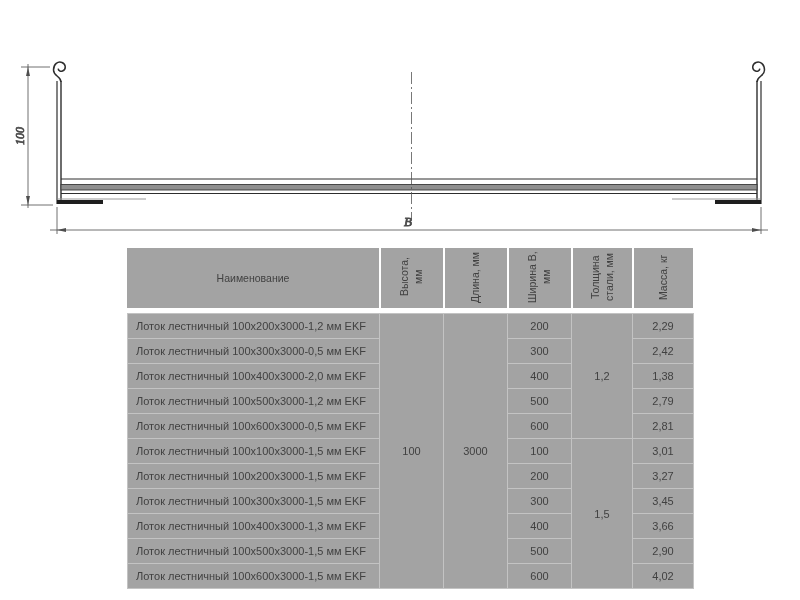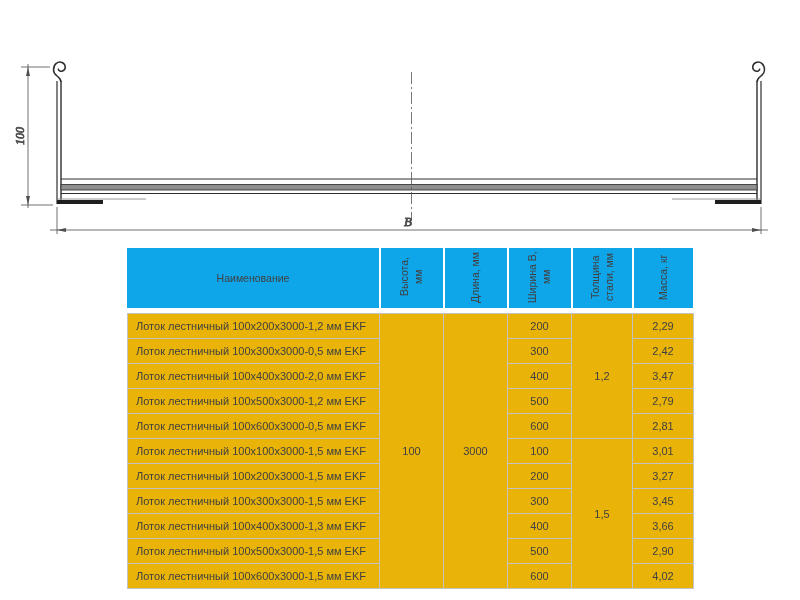--- a/index.html
+++ b/index.html
@@ -8,21 +8,21 @@
     background:#ffffff;
     font-family:"Liberation Sans", sans-serif;
   }
   .drawing { position:absolute; left:0; top:0; }
 
   .spec-table-wrap { position:absolute; left:127px; top:248px; width:566px; }
 
   table { border-spacing:0; table-layout:fixed; width:566px; }
 
   .head-table th {
-    background:#0ea5e9;
+    background:#a3a3a3;
     font-weight:normal;
     color:#414141;
     font-size:10.5px;
     height:60px;
     vertical-align:middle;
     text-align:center;
     padding:0;
     border-left:2px solid #ffffff;
   }
   .head-table th:first-child { border-left:none; }
@@ -37,21 +37,21 @@
   }
 
   .body-table { border-collapse:collapse; margin-top:5px; }
   .body-table td {
     border:1px solid #c3c3c3;
     font-size:11px;
     color:#414141;
     height:24px;
     text-align:center;
     padding:0 2px;
-    background:#eab308;
+    background:#a3a3a3;
   }
   .body-table td.name { text-align:left; padding-left:8px; }
 
   .dim-label {
     font-family:"Liberation Serif", serif;
     font-style:italic;
     fill:#3a3a3a;
   }
 </style>
 </head>
@@ -144,21 +144,21 @@
       <td>2,29</td>
     </tr>
     <tr>
       <td class="name">Лоток лестничный 100х300х3000-0,5 мм EKF</td>
       <td>300</td>
       <td>2,42</td>
     </tr>
     <tr>
       <td class="name">Лоток лестничный 100х400х3000-2,0 мм EKF</td>
       <td>400</td>
-      <td>3,47</td>
+      <td>1,38</td>
     </tr>
     <tr>
       <td class="name">Лоток лестничный 100х500х3000-1,2 мм EKF</td>
       <td>500</td>
       <td>2,79</td>
     </tr>
     <tr>
       <td class="name">Лоток лестничный 100х600х3000-0,5 мм EKF</td>
       <td>600</td>
       <td>2,81</td>

